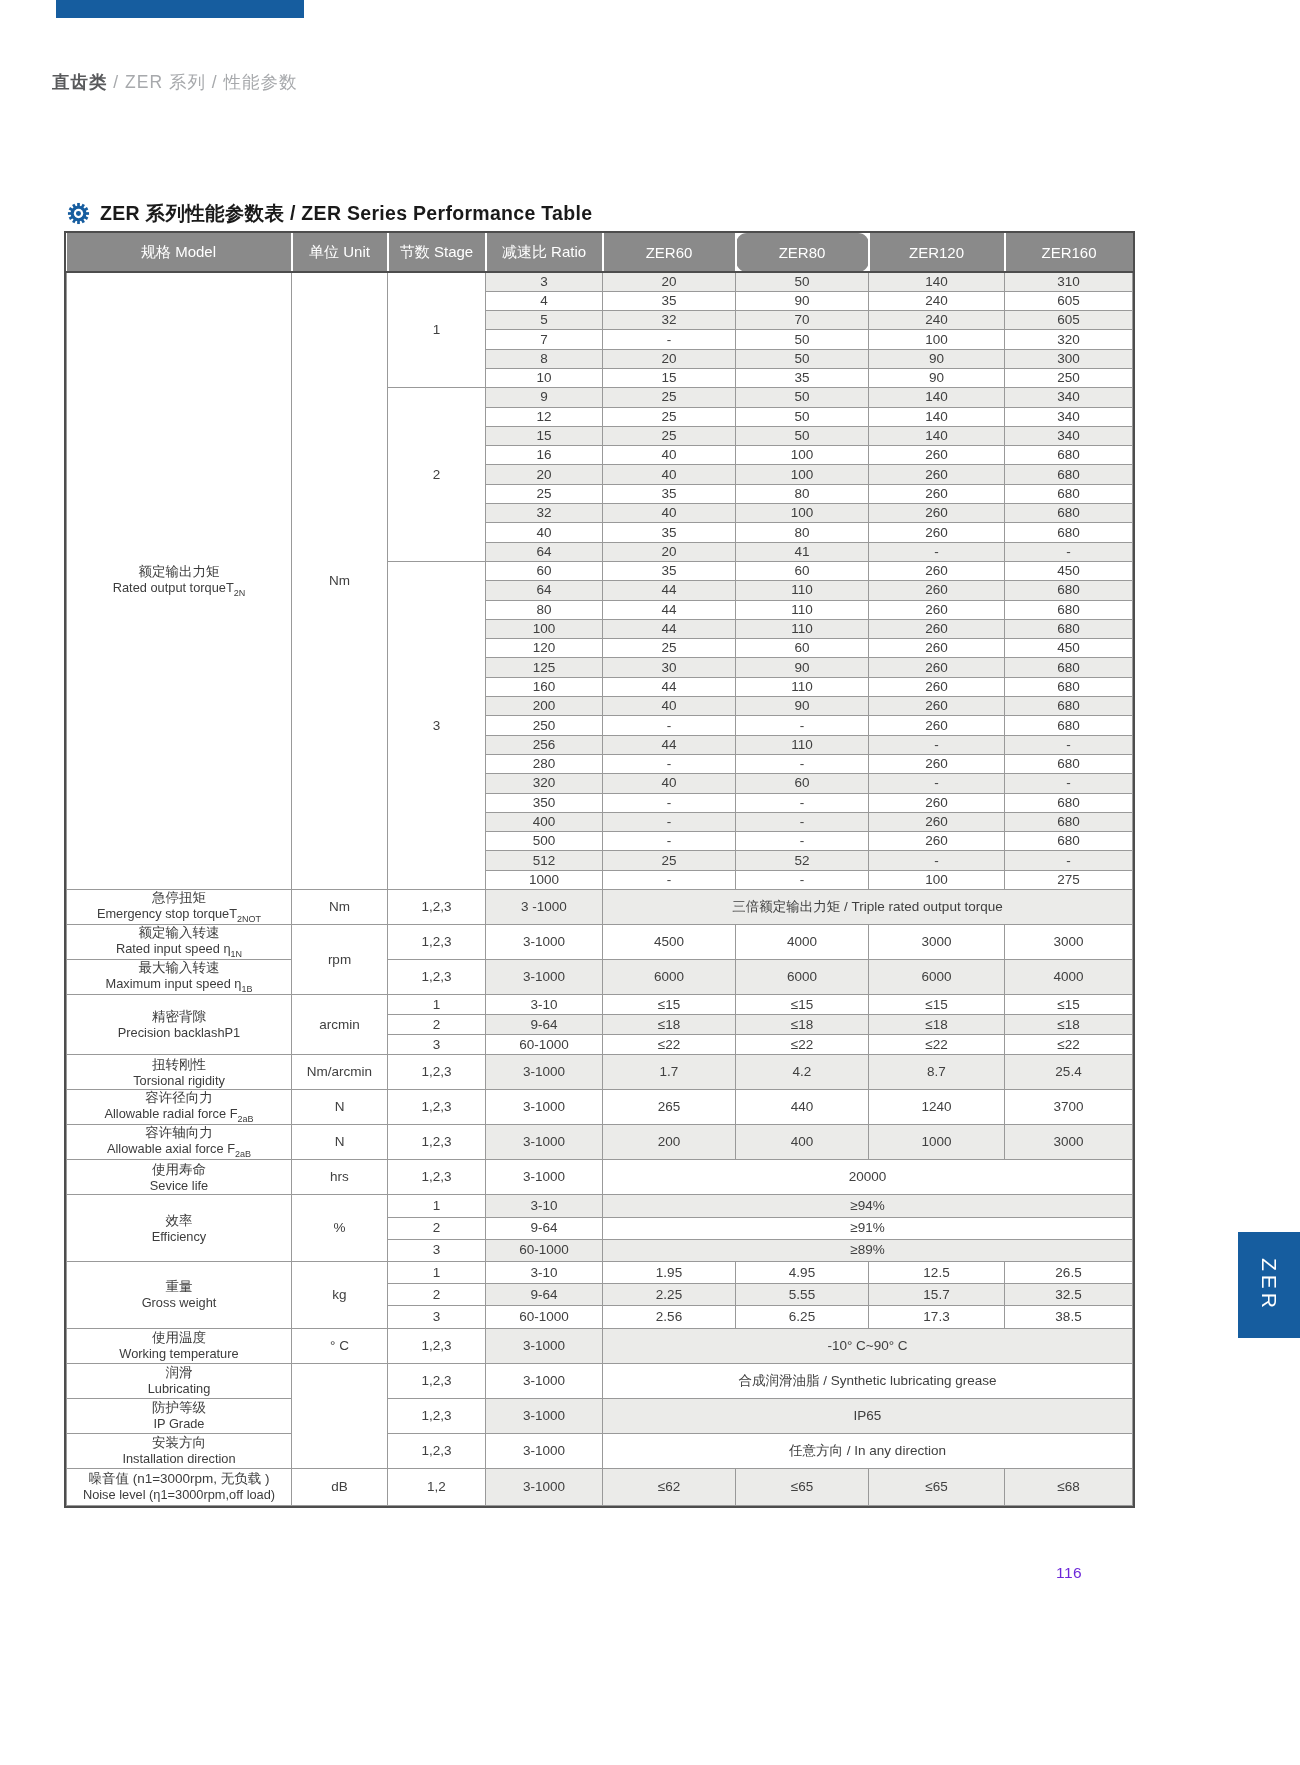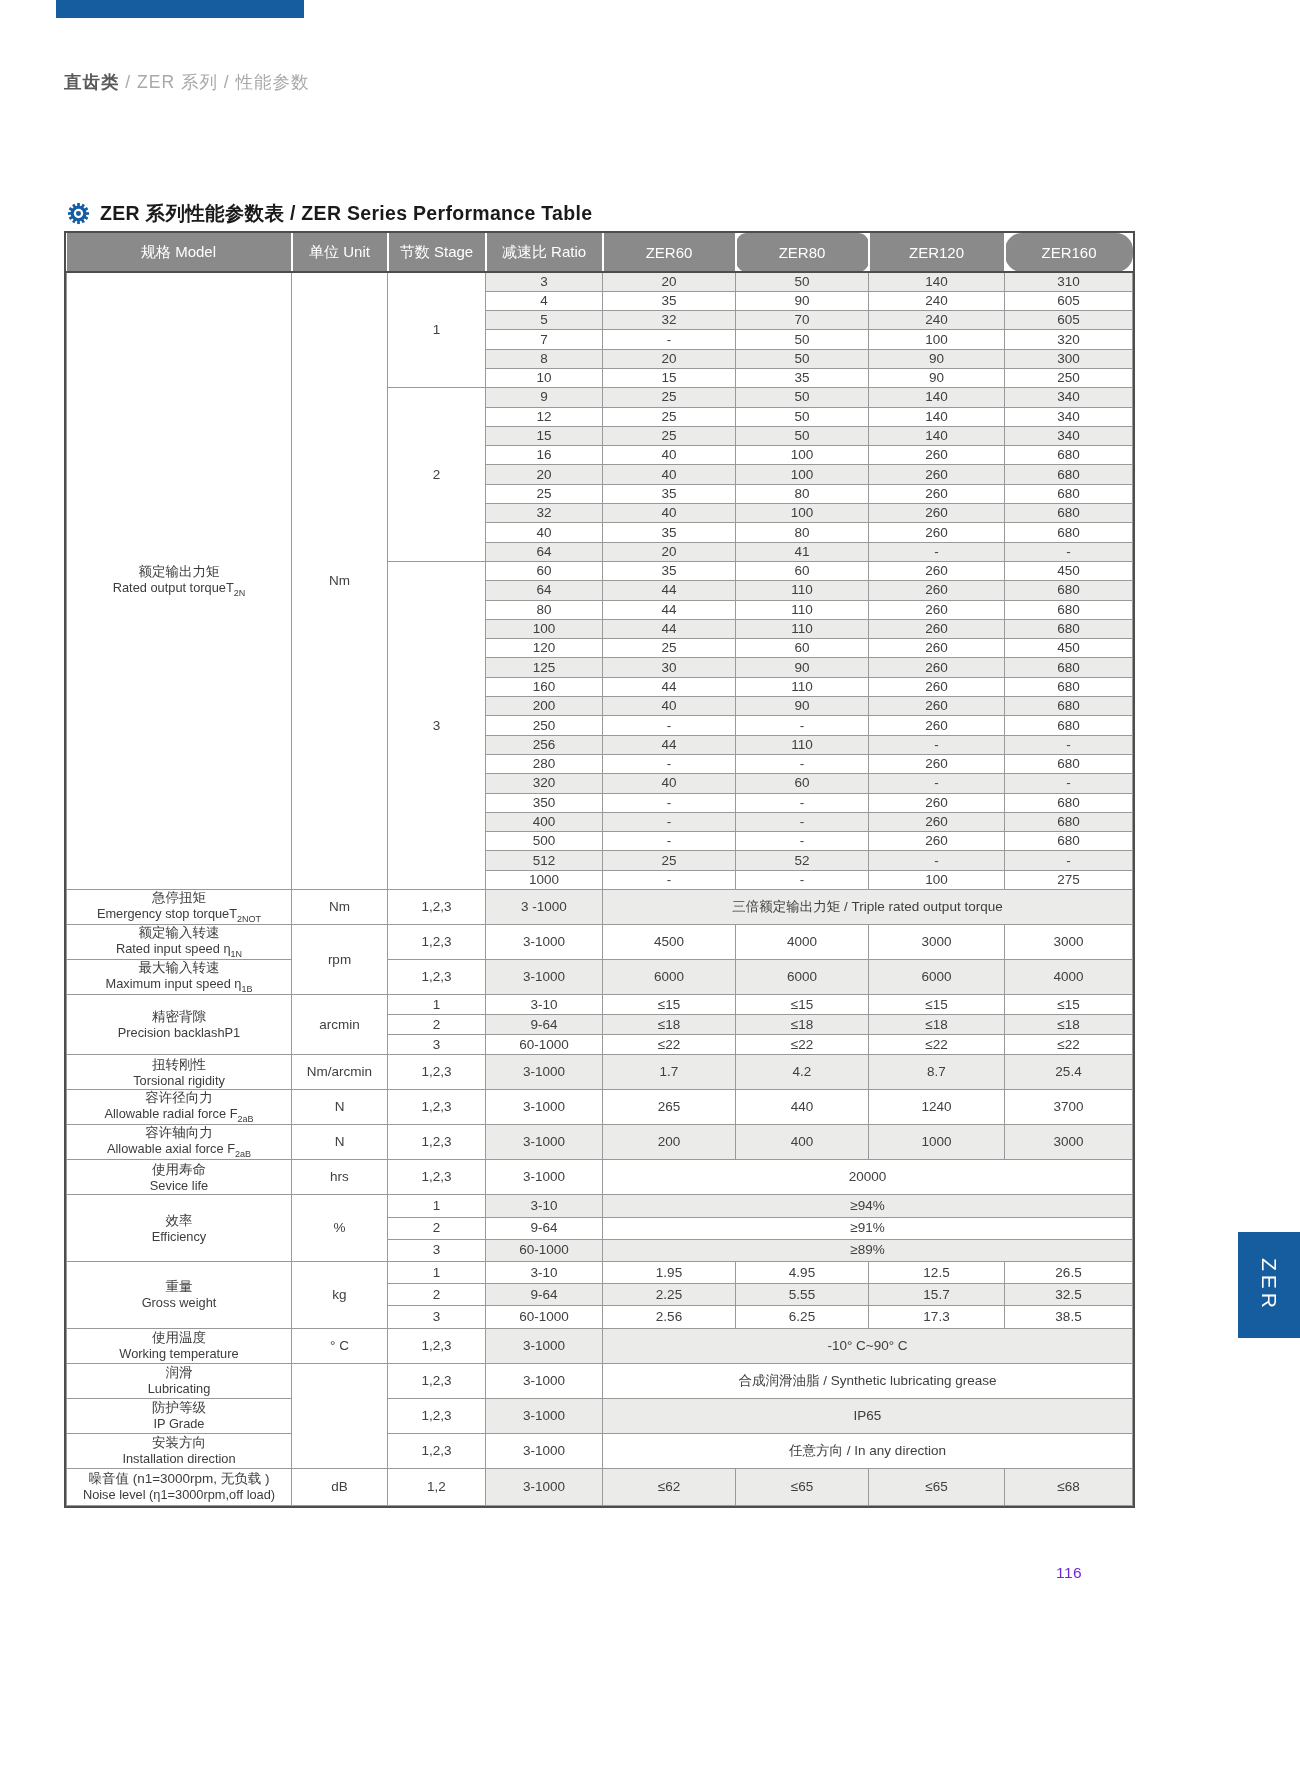--- a/index.html
+++ b/index.html
@@ -1,28 +1,28 @@
 <!DOCTYPE html>
 <html><head>
 <meta charset="utf-8">
 <style>
   html,body{margin:0;padding:0;background:#fff;}
   .page{position:relative;width:1300px;height:1765px;background:#ffffff;overflow:hidden;
         font-family:"Liberation Sans","DejaVu Sans",sans-serif;}
   .top-bar{position:absolute;left:56px;top:0;width:248px;height:18px;background:#165d9f;}
-  .breadcrumb{position:absolute;left:64px;top:70px;font-size:17.5px;letter-spacing:1px;white-space:pre;}
+  .breadcrumb{position:absolute;left:52px;top:70px;font-size:17.5px;letter-spacing:1px;white-space:pre;}
   .bc-bold{color:#58595b;font-weight:bold;}
   .bc-rest{color:#a7a9ac;}
   .section-head{position:absolute;left:67px;top:200px;display:flex;align-items:center;gap:10px;}
   .section-title{font-size:19.5px;font-weight:bold;color:#1a1a1a;letter-spacing:0.3px;}
   .tbl-wrap{position:absolute;left:64px;top:231px;border:2px solid #4d4d4d;background:#fff;}
   table{border-collapse:collapse;table-layout:fixed;width:1020px;}
   th{background:#8a8a8a;color:#fff;font-size:15px;font-weight:500;height:34px;
      border-left:2px solid #fff;border-right:2px solid #fff;border-bottom:2px solid #4d4d4d;padding:2px;}
-  th:first-child{border-left:none;} th:last-child{border-right:none;border-radius:17px;}
+  th:first-child{border-left:none;} th:last-child{border-right:none;}
   th:nth-child(1){width:220px;} th:nth-child(2){width:90px;} th:nth-child(3){width:92px;}
   th:nth-child(4){width:111px;} th:nth-child(5){width:127px;} th:nth-child(6){width:127px;border-radius:11px;}
   th:nth-child(7){width:130px;} th:nth-child(8){width:123px;}
   td{border:1px solid #999;color:#404040;font-size:13.5px;text-align:center;
      padding:0 2px;line-height:1.18;background:#fff;}
   td.shade{background:#ebebe9;}
   .h-s{height:19.3px;} .h-m{height:20px;} .h-m2{height:22.2px;} .h-l{height:35px;margin-top:32px;} .h-xl{height:37px;}
   td.lbl{font-size:13.5px;color:#3c3c3c;}
   td.lbl .en{font-size:12.8px;}
   td.lbl sub{font-size:9px;}

